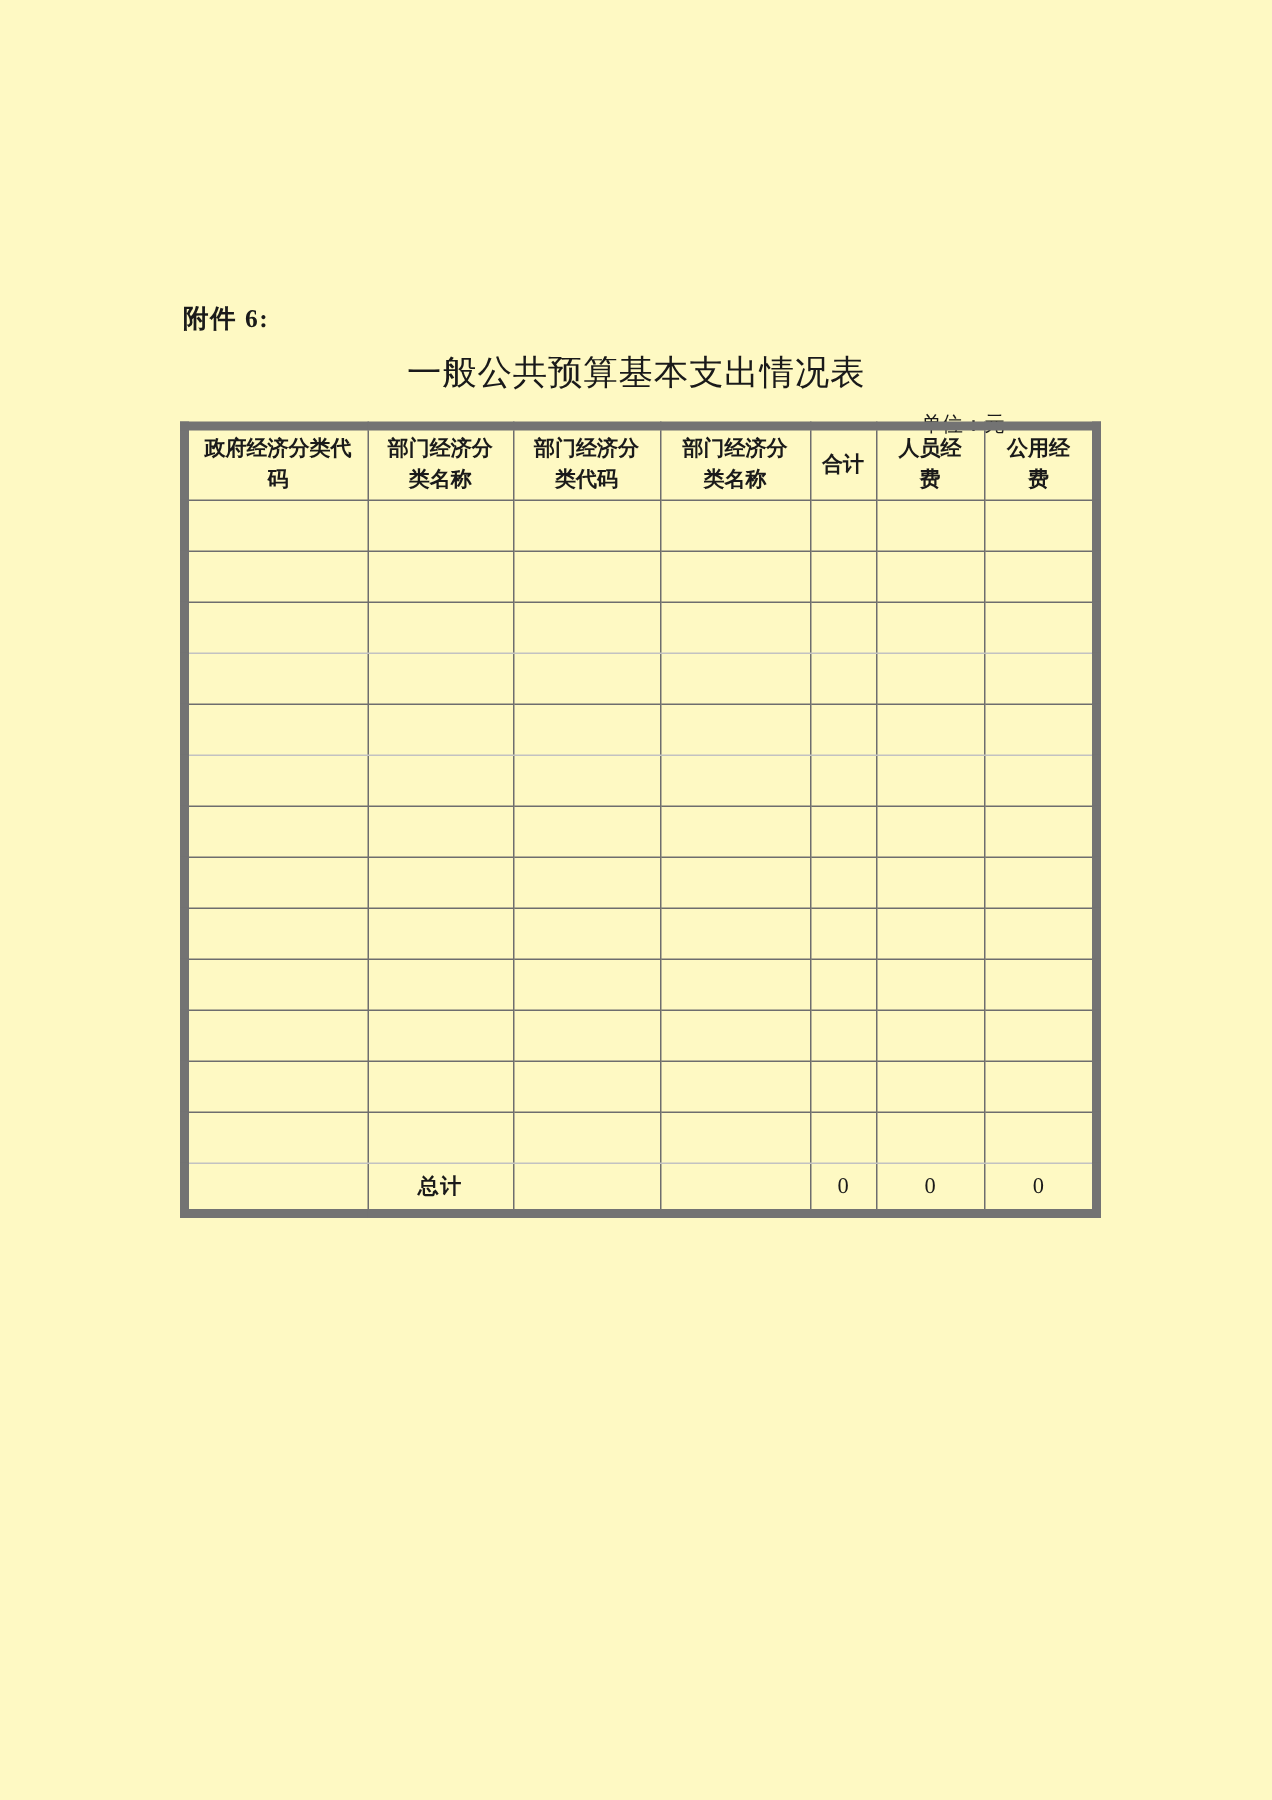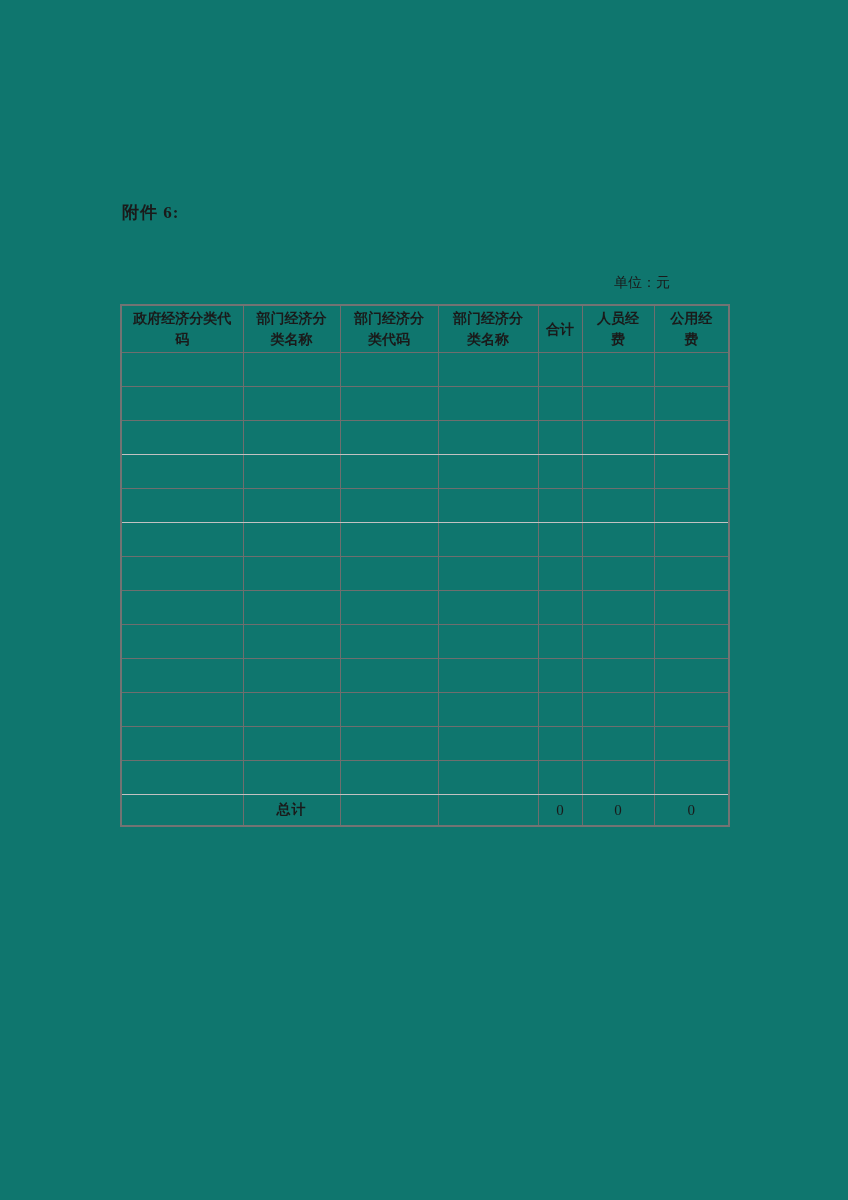--- a/index.html
+++ b/index.html
@@ -4,21 +4,21 @@
 <style>
   html, body {
     margin: 0;
     padding: 0;
     background: #ffffff;
   }
   .page {
     position: relative;
     width: 848px;
     height: 1200px;
-    background: #0f766e;
+    background: #fef9c3;
     font-family: "Liberation Serif", "DejaVu Serif", serif;
     color: #1a1a1a;
     overflow: hidden;
   }
   .attachment-label {
     position: absolute;
     left: 122px;
     top: 201px;
     font-size: 17px;
     font-weight: bold;
@@ -38,25 +38,25 @@
   .unit-label {
     position: absolute;
     top: 274px;
     right: 178px;
     font-size: 14px;
     margin-left: 32px;
   }
   table.budget-table {
     position: absolute;
     left: 120px;
-    top: 304px;
+    top: 281px;
     width: 609px;
     border-collapse: collapse;
     table-layout: fixed;
-    border: 2px solid #737373;
+    border: 6px solid #737373;
   }
   .budget-table th,
   .budget-table td {
     border: 1px solid #6e6e6e;
     text-align: center;
     vertical-align: middle;
     padding: 0 4px;
     overflow: hidden;
   }
   .budget-table thead th {
@@ -91,20 +91,21 @@
   .col-6 { width: 72px;  }
   .col-7 { width: 75px;  }
 </style>
 </head>
 <body>
 
 <div class="page">
 
   <div class="attachment-label">附件 6:</div>
 
+  <h1 class="doc-title">一般公共预算基本支出情况表</h1>
 
   <div class="unit-label">单位：元</div>
 
   <table class="budget-table">
     <colgroup>
       <col class="col-1">
         <col class="col-2">
         <col class="col-3">
         <col class="col-4">
       <col class="col-5">

